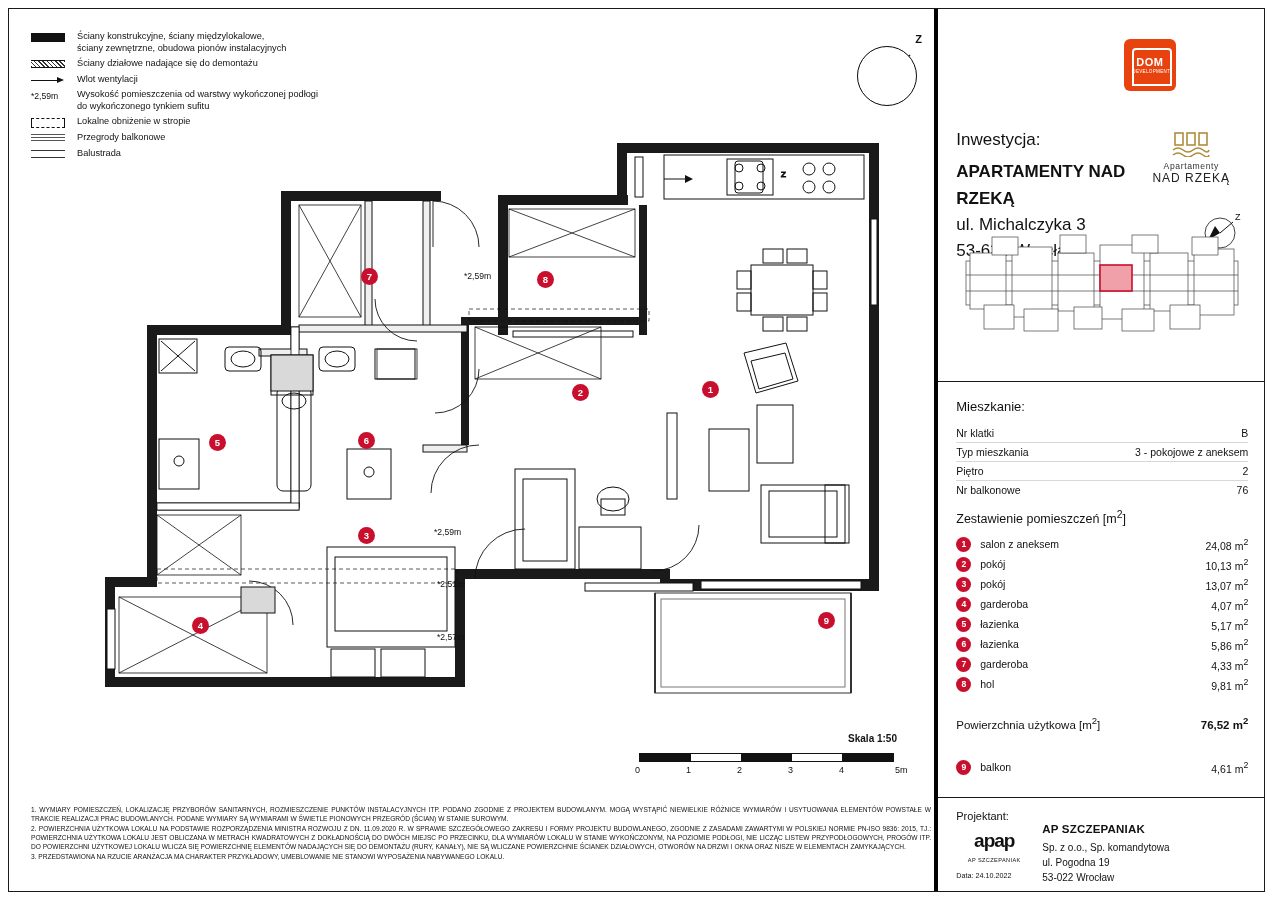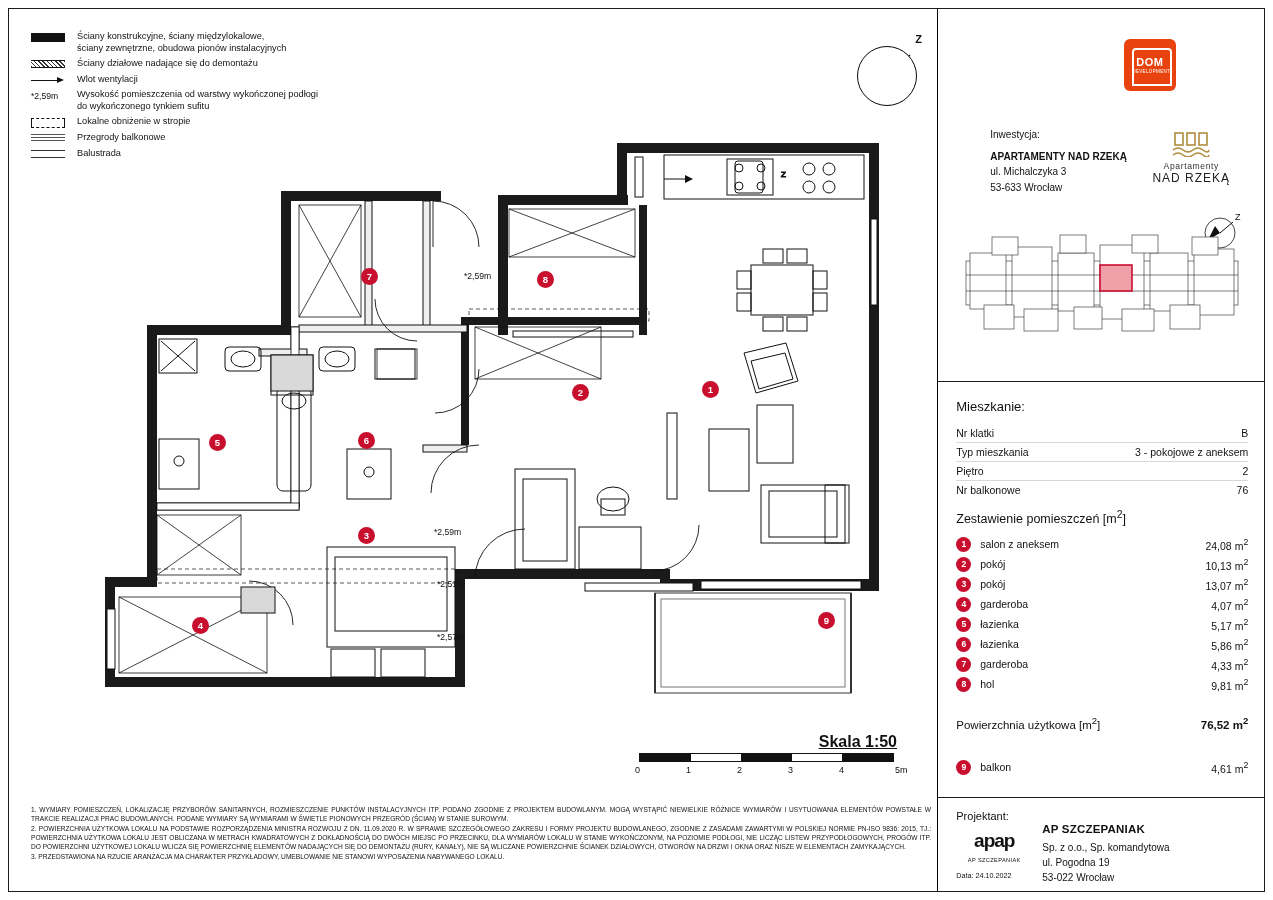--- a/index.html
+++ b/index.html
@@ -10,21 +10,21 @@
     font-family: "Liberation Sans", sans-serif;
     color: #111;
     position: relative;
     overflow: hidden;
   }
   .sheet {
     position:absolute; left:8px; top:8px; width:1257px; height:884px;
     border:1px solid #1a1a1a;
     display:flex;
   }
-  .left-pane { position:relative; width:930px; height:100%; border-right:1px solid #000000; }
+  .left-pane { position:relative; width:930px; height:100%; border-right:4px solid #000000; }
   .right-pane { position:relative; width:326px; height:100%; }
 
   
   .legend { position:absolute; left:22px; top:22px; width:420px; font-size:9.2px; line-height:1.25; }
   .legend-row { display:flex; align-items:flex-start; margin-bottom:4px; }
   .legend-sym { width:46px; flex:0 0 46px; padding-top:2px; }
   .legend-txt { flex:1; }
   .sym-solid { width:34px; height:9px; background:#111; }
   .sym-hatch { width:34px; height:8px; background:
       repeating-linear-gradient(45deg,#333 0 1px,transparent 1px 3px);
@@ -48,21 +48,21 @@
   
   .plan { position:absolute; left:0; top:0; width:930px; height:800px; }
   .plan svg { position:absolute; left:0; top:0; }
 
   .room-tag { position:absolute; width:17px; height:17px; border-radius:50%; background:#c8102e;
      color:#fff; font-size:9.5px; font-weight:bold; display:flex; align-items:center; justify-content:center; }
   .dim { position:absolute; font-size:8.6px; color:#111; }
 
   
   .scalewrap { position:absolute; left:620px; top:736px; width:280px; }
-  .scalelabel { position:absolute; right:12px; top:-12px; font-size:16px; font-weight:bold;text-decoration:underline; }
+  .scalelabel { position:absolute; right:12px; top:-12px; font-size:10px; font-weight:bold; }
   .scalebar { position:absolute; left:10px; top:8px; width:255px; height:9px; border:1px solid #111; display:flex; }
   .scalebar div { flex:1; }
   .sb-dark { background:#111; }
   .sb-light { background:#fff; }
   .scaleticks { position:absolute; left:0; top:20px; width:275px; font-size:9px; }
   .scaleticks span { position:absolute; }
 
   
   .notes { position:absolute; left:22px; top:796px; width:900px; font-size:6.6px; line-height:1.38; text-align:justify; }
   .notes p { margin:0 0 1px 0; }
@@ -77,21 +77,21 @@
   .dom-logo .sq:after { content:""; position:absolute; left:8px; top:9px; width:36px; height:34px;
       border:2px solid #fff; border-radius:4px 4px 0 0; }
   .dom-logo .dom-t { position:absolute; left:12px; top:17px; color:#fff; font-size:11px; font-weight:bold; letter-spacing:.5px; z-index:2;}
   .dom-logo .dom-s { position:absolute; left:8px; top:30px; color:#fff; font-size:4.6px; letter-spacing:.3px; z-index:2;}
 
   .anr-logo { position:absolute; left:196px; top:122px; width:114px; height:56px; text-align:center; }
   .anr-logo .mark { width:40px; height:26px; margin:0 auto 4px; position:relative; }
   .anr-logo .t1 { font-size:8.6px; letter-spacing:.6px; color:#333; }
   .anr-logo .t2 { font-size:12px; font-weight:normal; letter-spacing:1px; color:#222; }
 
-  .inv2 { position:absolute; left:18px; top:118px; width:200px; font-size:10px; line-height:1.55;margin-left:34px; }
+  .inv2 { position:absolute; left:18px; top:118px; width:200px; font-size:17px; line-height:1.55; }
 
   .keyplan { position:absolute; left:18px; top:200px; width:292px; height:160px; }
   .keyplan svg { position:absolute; left:0; top:0; }
   .kp-compass { position:absolute; right:4px; top:0px; width:44px; height:44px; }
 
   .divider { position:absolute; left:0; width:326px; height:1px; background:#1a1a1a; }
 
   .mieszkanie { position:absolute; left:18px; top:390px; width:292px; }
   .mieszkanie h3 { margin:0 0 10px 0; font-size:13px; font-weight:normal; }
   .kv { display:flex; justify-content:space-between; font-size:10.5px; padding:3px 0; border-bottom:1px solid #d8d8d8; }

